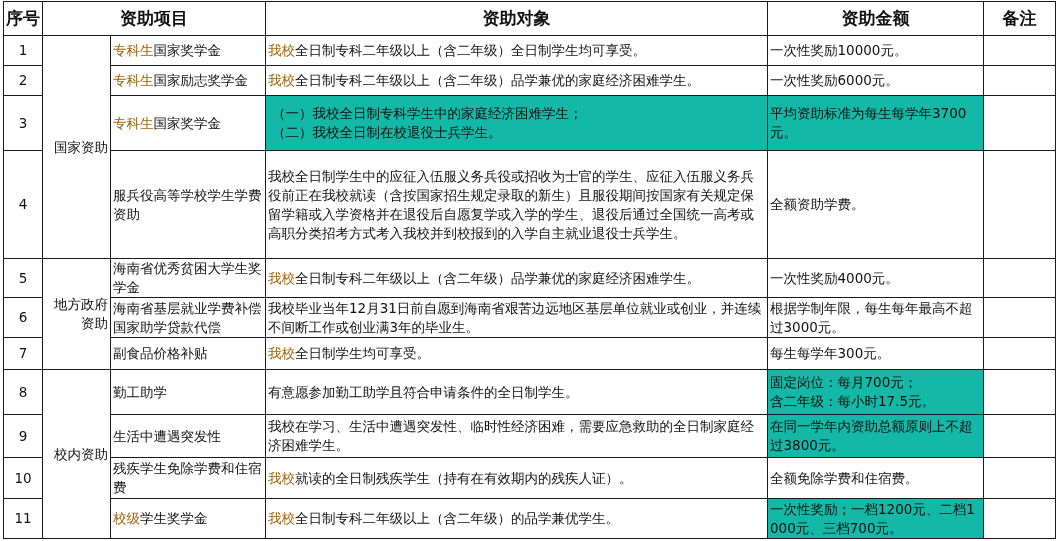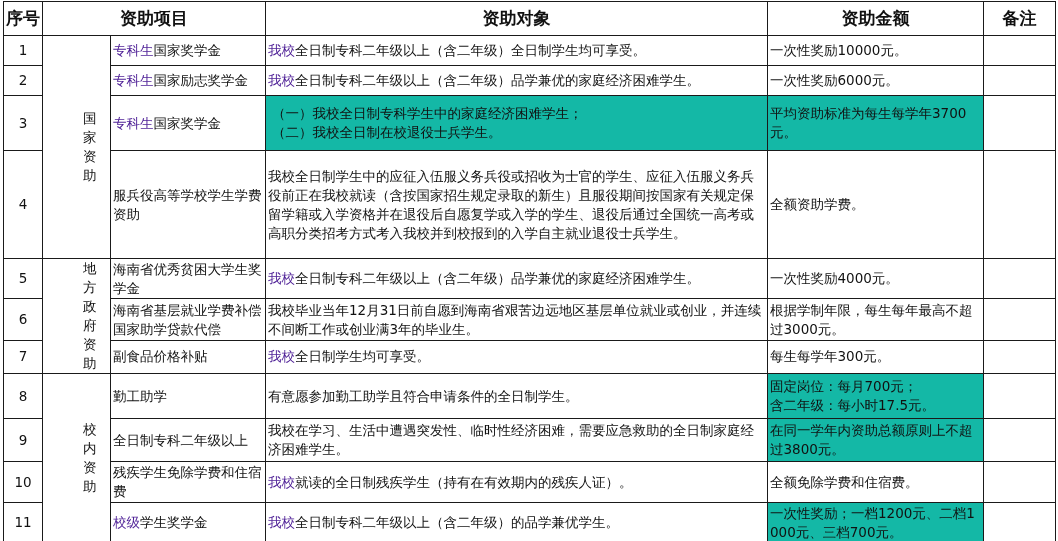--- a/index.html
+++ b/index.html
@@ -1,23 +1,23 @@
 <!DOCTYPE html>
 <html><head>
 <meta charset="utf-8">
 <style>
   html, body { margin:0; padding:0; background:#ffffff; }
   body { width:1058px; height:541px; overflow:hidden; font-family:"DejaVu Sans","Liberation Sans",sans-serif; color:#111; }
   table { border-collapse:collapse; position:absolute; left:3px; top:1px; table-layout:fixed; }
   td, th { border:1px solid #1a1a1a; padding:0 2px; font-size:13.5px; line-height:19px; vertical-align:middle; word-break:break-all; }
   th { font-weight:bold; font-size:17px; text-align:center; height:33px; }
   td.no { text-align:center; }
-  td.cat { text-align:left;padding-left:40px; }
+  td.cat { text-align:right; }
   td.shade { background:#14b8a6; }
-  .red { color:#4c1d95; }
+  .red { color:#a16207; }
 </style>
 </head>
 <body>
 
 <table>
   <colgroup>
     <col style="width:39px">
       <col style="width:68px">
       <col style="width:155px">
       <col style="width:502px">
@@ -103,21 +103,21 @@
       <td>有意愿参加勤工助学且符合申请条件的全日制学生。</td>
       <td class="shade">
         <div>固定岗位：每月700元；</div>
         <div>含二年级：每小时17.5元。</div>
       </td>
       <td></td>
     </tr>
 
     <tr style="height:43px">
       <td class="no">9</td>
-      <td>全日制专科二年级以上</td>
+      <td>生活中遭遇突发性</td>
       <td>我校在学习、生活中遭遇突发性、临时性经济困难，需要应急救助的全日制家庭经济困难学生。</td>
       <td class="shade">在同一学年内资助总额原则上不超过3800元。</td>
       <td></td>
     </tr>
 
     <tr style="height:41px">
       <td class="no">10</td>
       <td>残疾学生免除学费和住宿费</td>
       <td><span class="red">我校</span><span>就读的全日制残疾学生（持有在有效期内的残疾人证）。</span></td>
       <td>全额免除学费和住宿费。</td>

